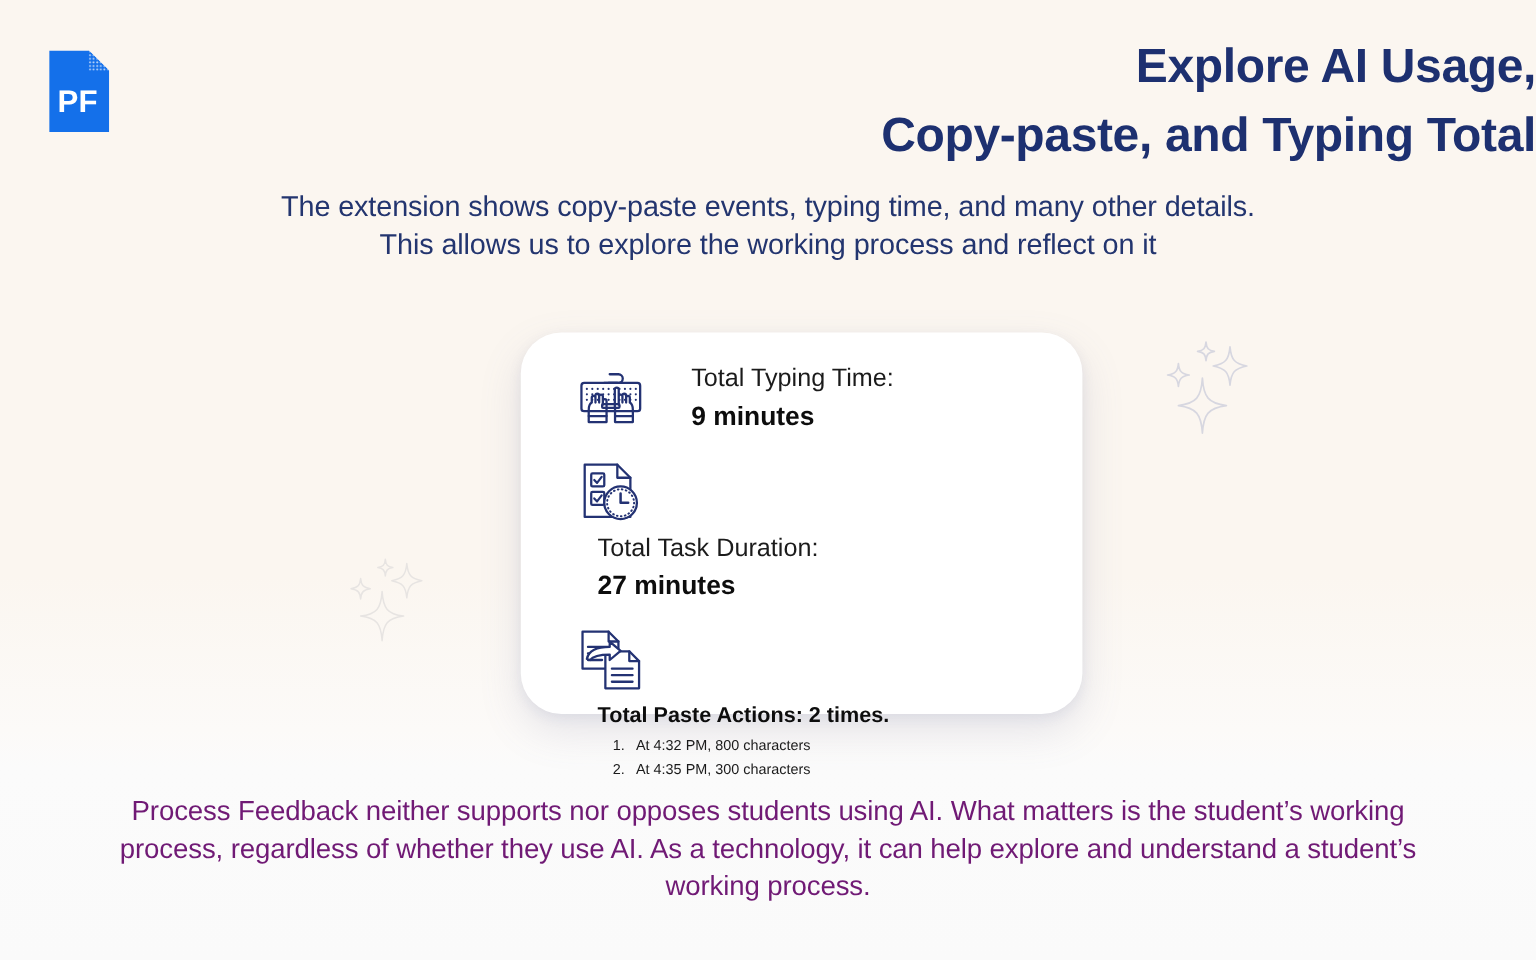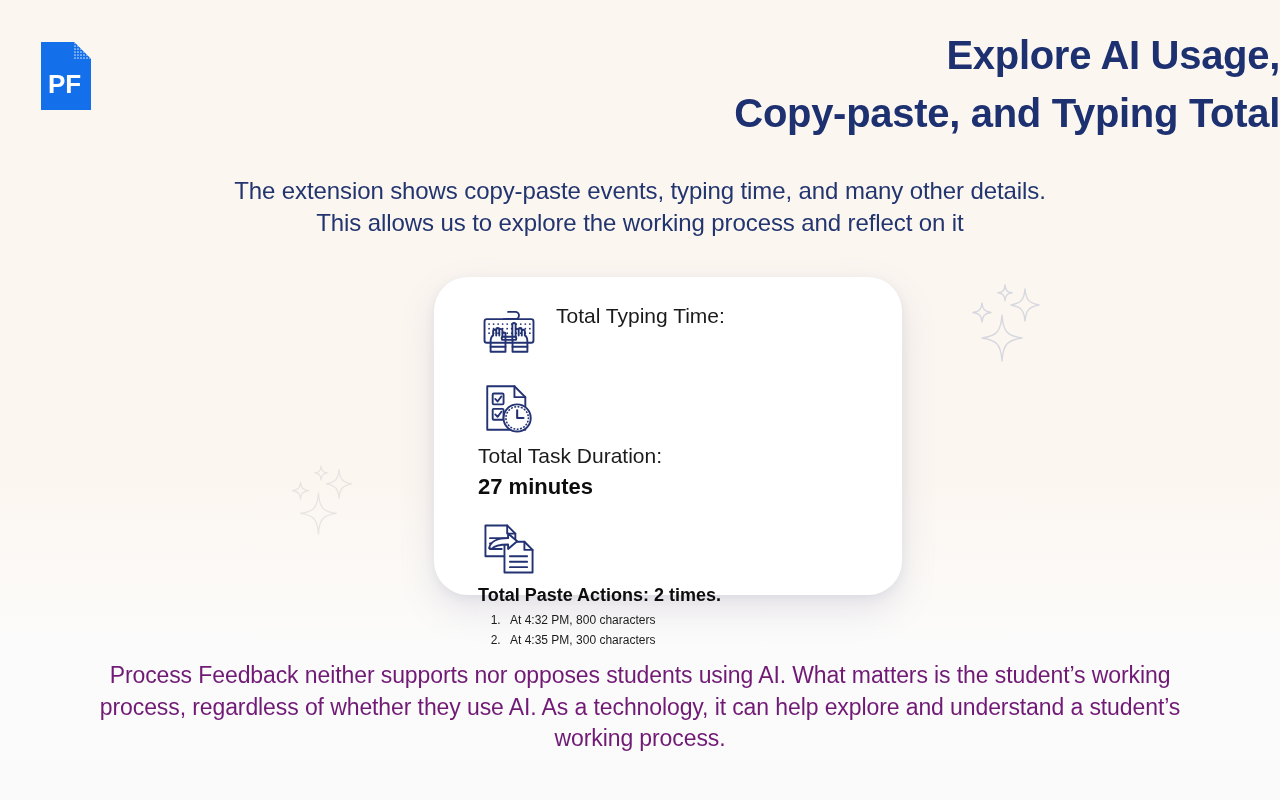--- a/index.html
+++ b/index.html
@@ -42,21 +42,21 @@
   }
   .title {
     color: #1d3070;
     font-size: 40px;
     font-weight: bold;
     line-height: 1.45;
     letter-spacing: -0.3px;
     text-align: right;
   }
   .subtitle {
-    margin-top: 33px;
+    margin-top: 15px;
     color: #23356f;
     font-size: 24px;
     font-weight: 400;
     line-height: 1.33;
     letter-spacing: -0.1px;
   }
 
   
   .sparkle {
     position: absolute;
@@ -91,21 +91,21 @@
     width: 62px;
     min-width: 62px;
     height: 62px;
     margin-right: 16px;
     display: flex;
     align-items: center;
     justify-content: center;
   }
   .stat-icon svg { display: block; width: 58px; height: 58px; }
 
-  .stat-text { padding-top: 3px; }
+  .stat-text { padding-top: 3px; margin-left: 20px; }
 
   .stat-label {
     font-size: 21px;
     color: #1b1b1b;
     line-height: 1.3;
     font-weight: 400;
   }
   .stat-value {
     font-size: 22px;
     color: #0d0d0d;
@@ -247,20 +247,21 @@
 
         <path d="M49.5 38 v-4.5 a1.7 1.7 0 0 0 -3.4 0 V38 M46.1 37 v-5.5 a1.7 1.7 0 0 0 -3.4 0 V38
                  M42.7 37.5 v-5 a1.7 1.7 0 0 0 -3.4 0 V40
                  M39.3 37 v-11 a1.8 1.8 0 0 0 -3.6 0 v17
                  M49.5 38 c2.6 1.5 2.8 4.5 2.8 7 V56 H35.9 V43"></path>
         <path d="M52.3 50.5 H35.9"></path>
       </svg>
     </div>
     <div class="stat-text">
       <div class="stat-label">Total Typing Time:</div>
+      <div class="stat-value">9 minutes</div>
     </div>
   </div>
 
   <div class="stat-row">
     <div class="stat-icon">
       <svg viewBox="0 0 64 64" xmlns="http://www.w3.org/2000/svg" fill="none" stroke="#233273" stroke-width="2.1" stroke-linejoin="round" stroke-linecap="round">
 
         <path d="M8 8 H38 L50 20 V56 H8 Z" fill="#ffffff"></path>
         <path d="M38 8 V20 H50"></path>
 

